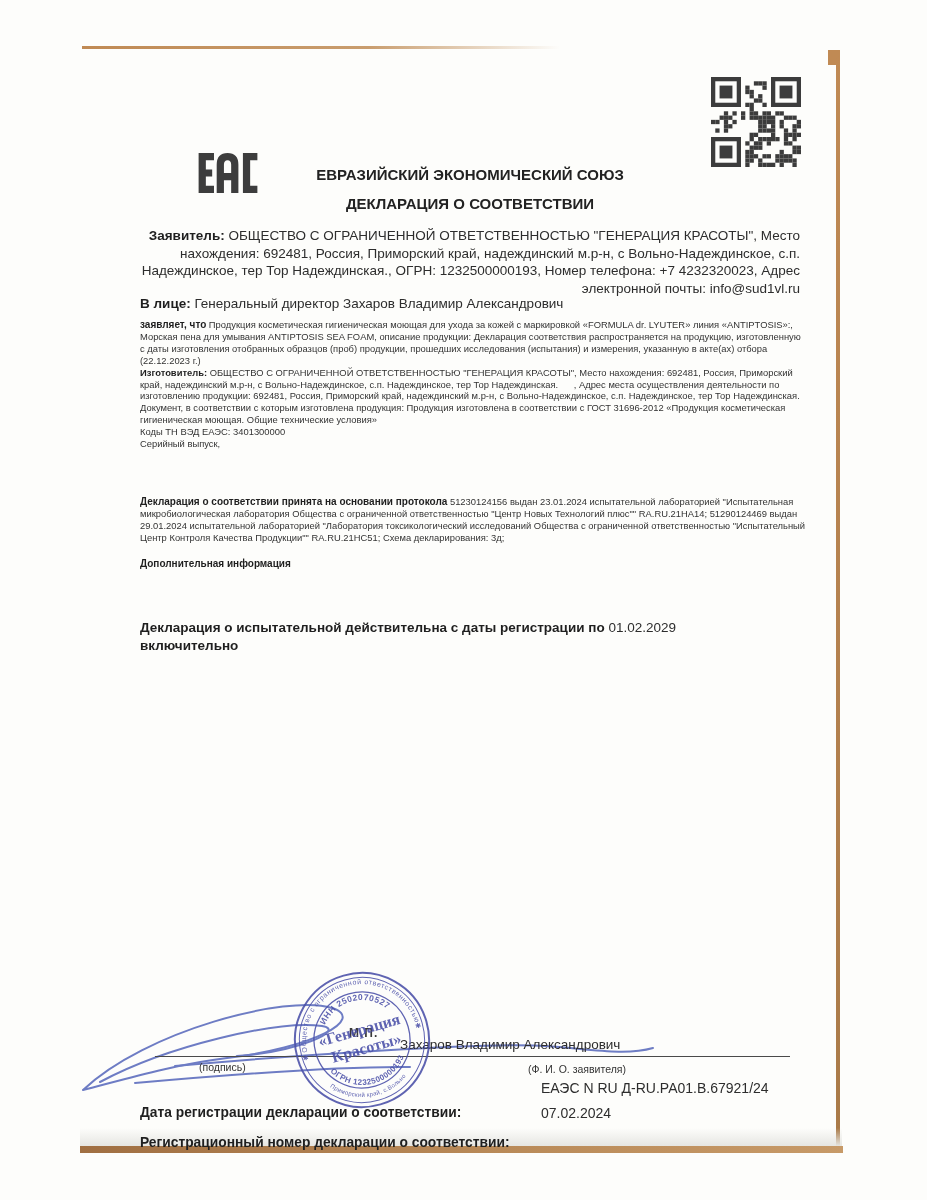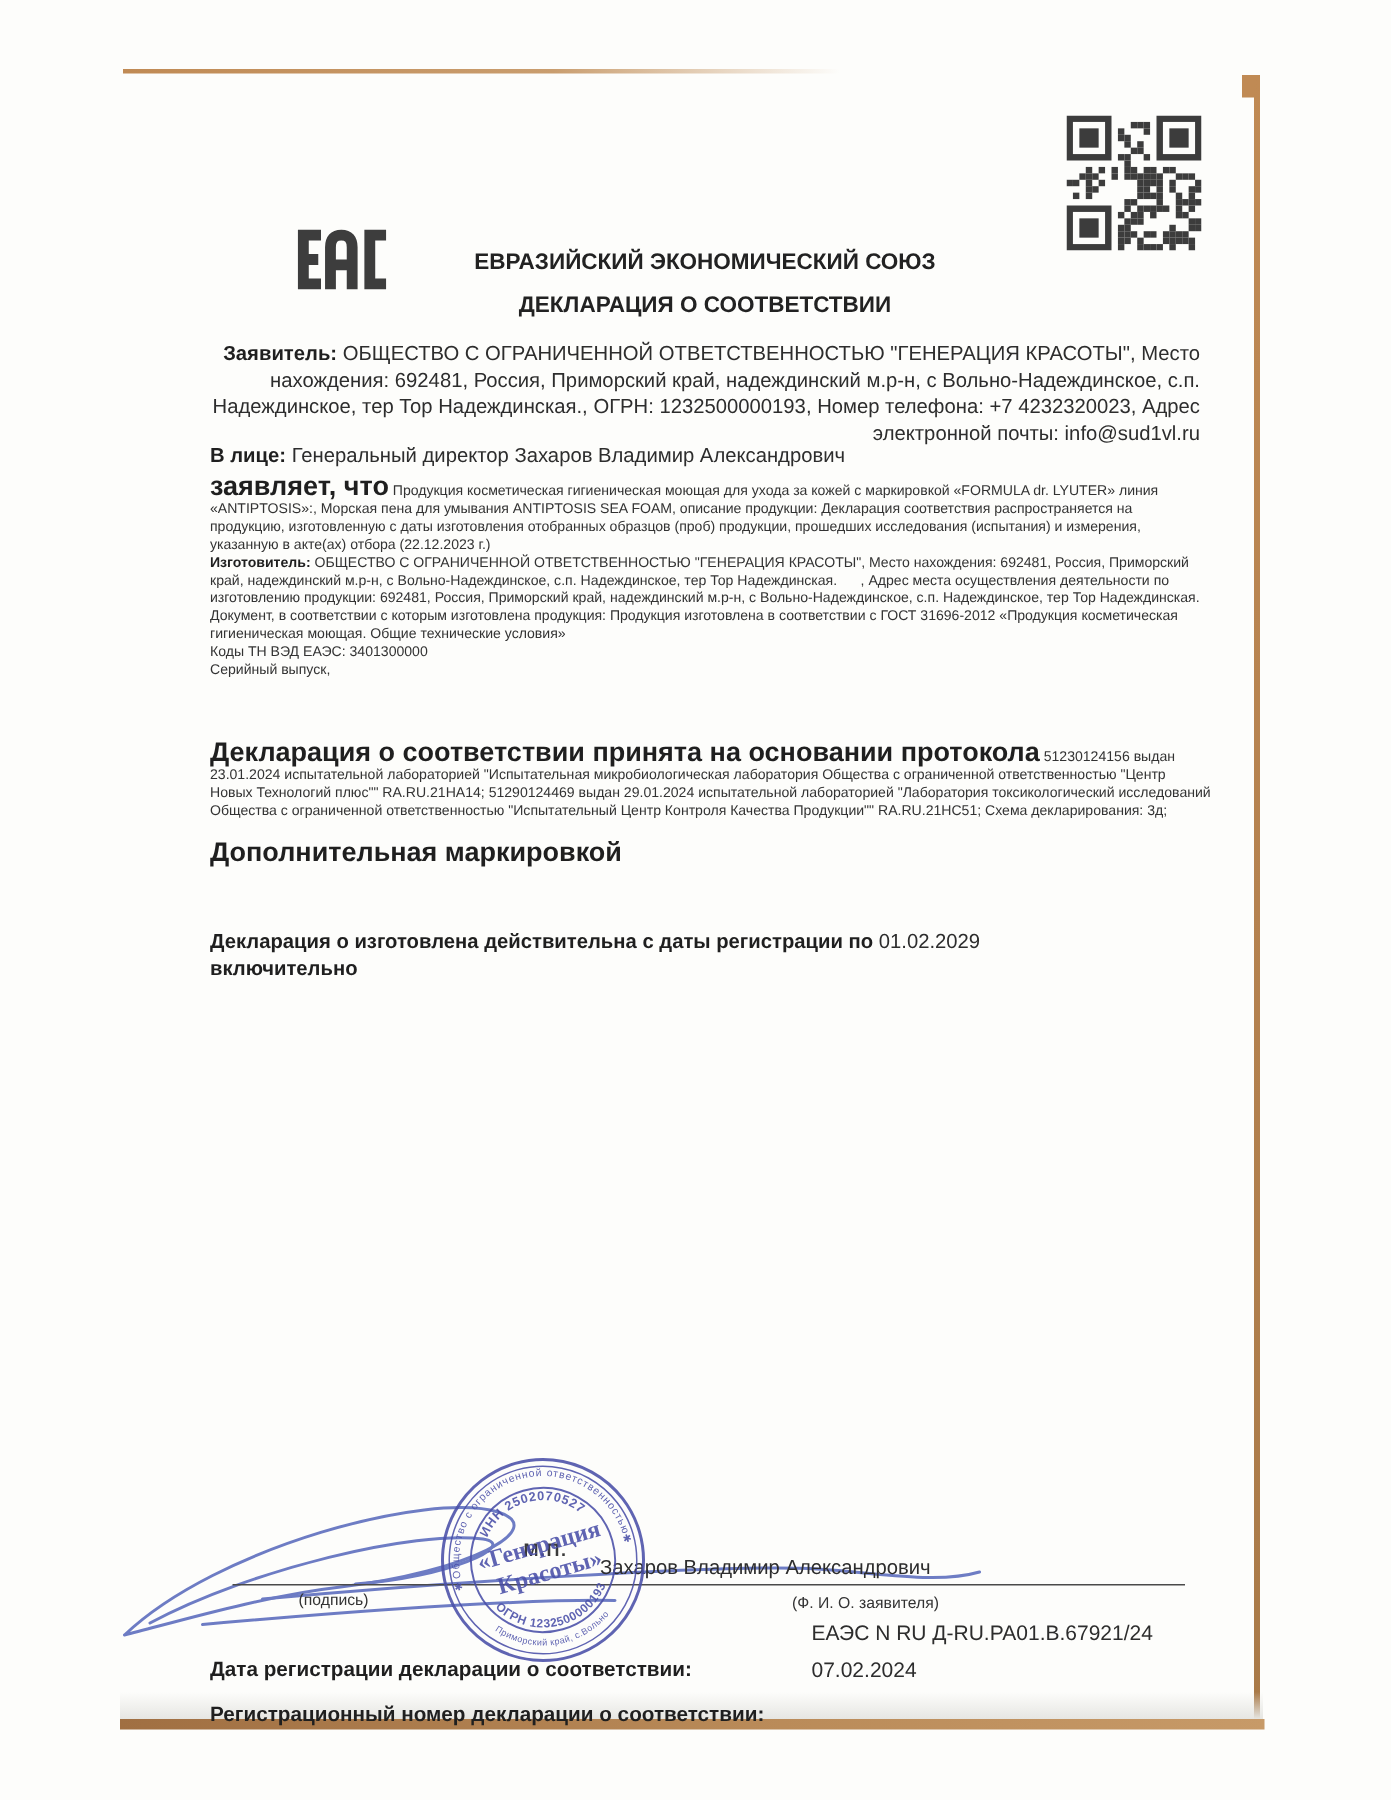--- a/index.html
+++ b/index.html
@@ -15,21 +15,21 @@
   .edge-bottom-shade{left:80px;top:1128px;width:762px;height:18px;
     background:linear-gradient(to bottom,rgba(230,230,226,0),#e6e6e2);}
   .edge-bottom{left:80px;top:1146px;width:763px;height:7px;
     background:linear-gradient(to right,#a06f42,#b98a58 55%,#c79a68);}
   
   .title{left:140px;width:660px;text-align:center;font-weight:bold;font-size:15px;color:#222;}
   
   .para{left:140px;width:660px;font-size:13.5px;line-height:17.5px;}
   .b{font-weight:bold;color:#1f1f1f;}
   .small{font-size:9.4px;line-height:11.9px;color:#333;}
-  .lbl-lg{font-weight:bold;font-size:18px;color:#1f1f1f;}
+  .lbl-lg{font-weight:bold;font-size:10px;color:#1f1f1f;}
   .sig-line{left:155px;top:1056px;width:635px;height:1.4px;background:#4a4a4a;}
   .caption{font-size:10.5px;color:#333;}
   .regrow-label{left:140px;font-weight:bold;font-size:13.8px;color:#1f1f1f;}
   .regrow-value{left:541px;font-size:14px;color:#2d2d2d;}
   .mp{font-size:12px;font-weight:bold;color:#3a3a3a;letter-spacing:1px;}
   .stamp-svg{left:290px;top:968px;opacity:.88;}
   .sig-svg{left:75px;top:986px;}
 </style>
 </head>
 <body>
@@ -190,23 +190,23 @@
     <span class="lbl-lg">заявляет, что</span><span> Продукция косметическая гигиеническая моющая для ухода за кожей с маркировкой «FORMULA dr. LYUTER» линия «ANTIPTOSIS»:, Морская пена для умывания ANTIPTOSIS SEA FOAM, описание продукции: Декларация соответствия распространяется на продукцию, изготовленную с даты изготовления отобранных образцов (проб) продукции, прошедших исследования (испытания) и измерения, указанную в акте(ах) отбора (22.12.2023 г.)</span><br>
     <span class="b" style="font-size:9.4px;">Изготовитель:</span><span> ОБЩЕСТВО С ОГРАНИЧЕННОЙ ОТВЕТСТВЕННОСТЬЮ "ГЕНЕРАЦИЯ КРАСОТЫ", Место нахождения: 692481, Россия, Приморский край, надеждинский м.р-н, с Вольно-Надеждинское, с.п. Надеждинское, тер Тор Надеждинская.&nbsp;&nbsp;&nbsp;&nbsp;&nbsp;&nbsp;, Адрес места осуществления деятельности по изготовлению продукции: 692481, Россия, Приморский край, надеждинский м.р-н, с Вольно-Надеждинское, с.п. Надеждинское, тер Тор Надеждинская. Документ, в соответствии с которым изготовлена продукция: Продукция изготовлена в соответствии с ГОСТ 31696-2012 «Продукция косметическая гигиеническая моющая. Общие технические условия»</span><br>
     <span>Коды ТН ВЭД ЕАЭС: 3401300000</span><br>
     <span>Серийный выпуск,</span>
   </div>
 
 
   <div class="abs para small" style="top:496px;width:668px;">
     <span class="lbl-lg">Декларация о соответствии принята на основании протокола</span><span> 51230124156 выдан 23.01.2024 испытательной лабораторией "Испытательная микробиологическая лаборатория Общества с ограниченной ответственностью "Центр Новых Технологий плюс"" RA.RU.21НА14; 51290124469 выдан 29.01.2024  испытательной лабораторией "Лаборатория токсикологический исследований Общества с ограниченной ответственностью "Испытательный Центр Контроля Качества Продукции"" RA.RU.21НС51; Схема декларирования: 3д;</span>
   </div>
-  <div class="abs lbl-lg" style="left:140px;top:558px;">Дополнительная маркировкой</div>
-
-  <div class="abs para" style="top:619px;width:600px;"><span class="b">Декларация о изготовлена действительна с даты регистрации по </span><span>01.02.2029</span><span class="b"> включительно</span></div>
+  <div class="abs lbl-lg" style="left:140px;top:558px;">Дополнительная информация</div>
+
+  <div class="abs para" style="top:619px;width:600px;"><span class="b">Декларация о испытательной действительна с даты регистрации по </span><span>01.02.2029</span><span class="b"> включительно</span></div>
 
   <svg class="abs sig-svg" width="590" height="115" viewBox="0 0 590 115">
     <g fill="none" stroke="#3e51b2" stroke-width="2" opacity="0.75" stroke-linecap="round">
       <path d="M8,104 C70,45 212,8 257,22 C292,33 237,62 152,72 C100,78 40,96 8,104"></path>
       <path d="M25,96 C92,60 202,34 247,40 C272,44 222,66 162,70"></path>
       <path d="M100,80 C210,70 410,56 470,60 C515,63 550,70 578,62"></path>
       <path d="M60,97 C150,89 270,80 335,81"></path>
     </g>
   </svg>
 

